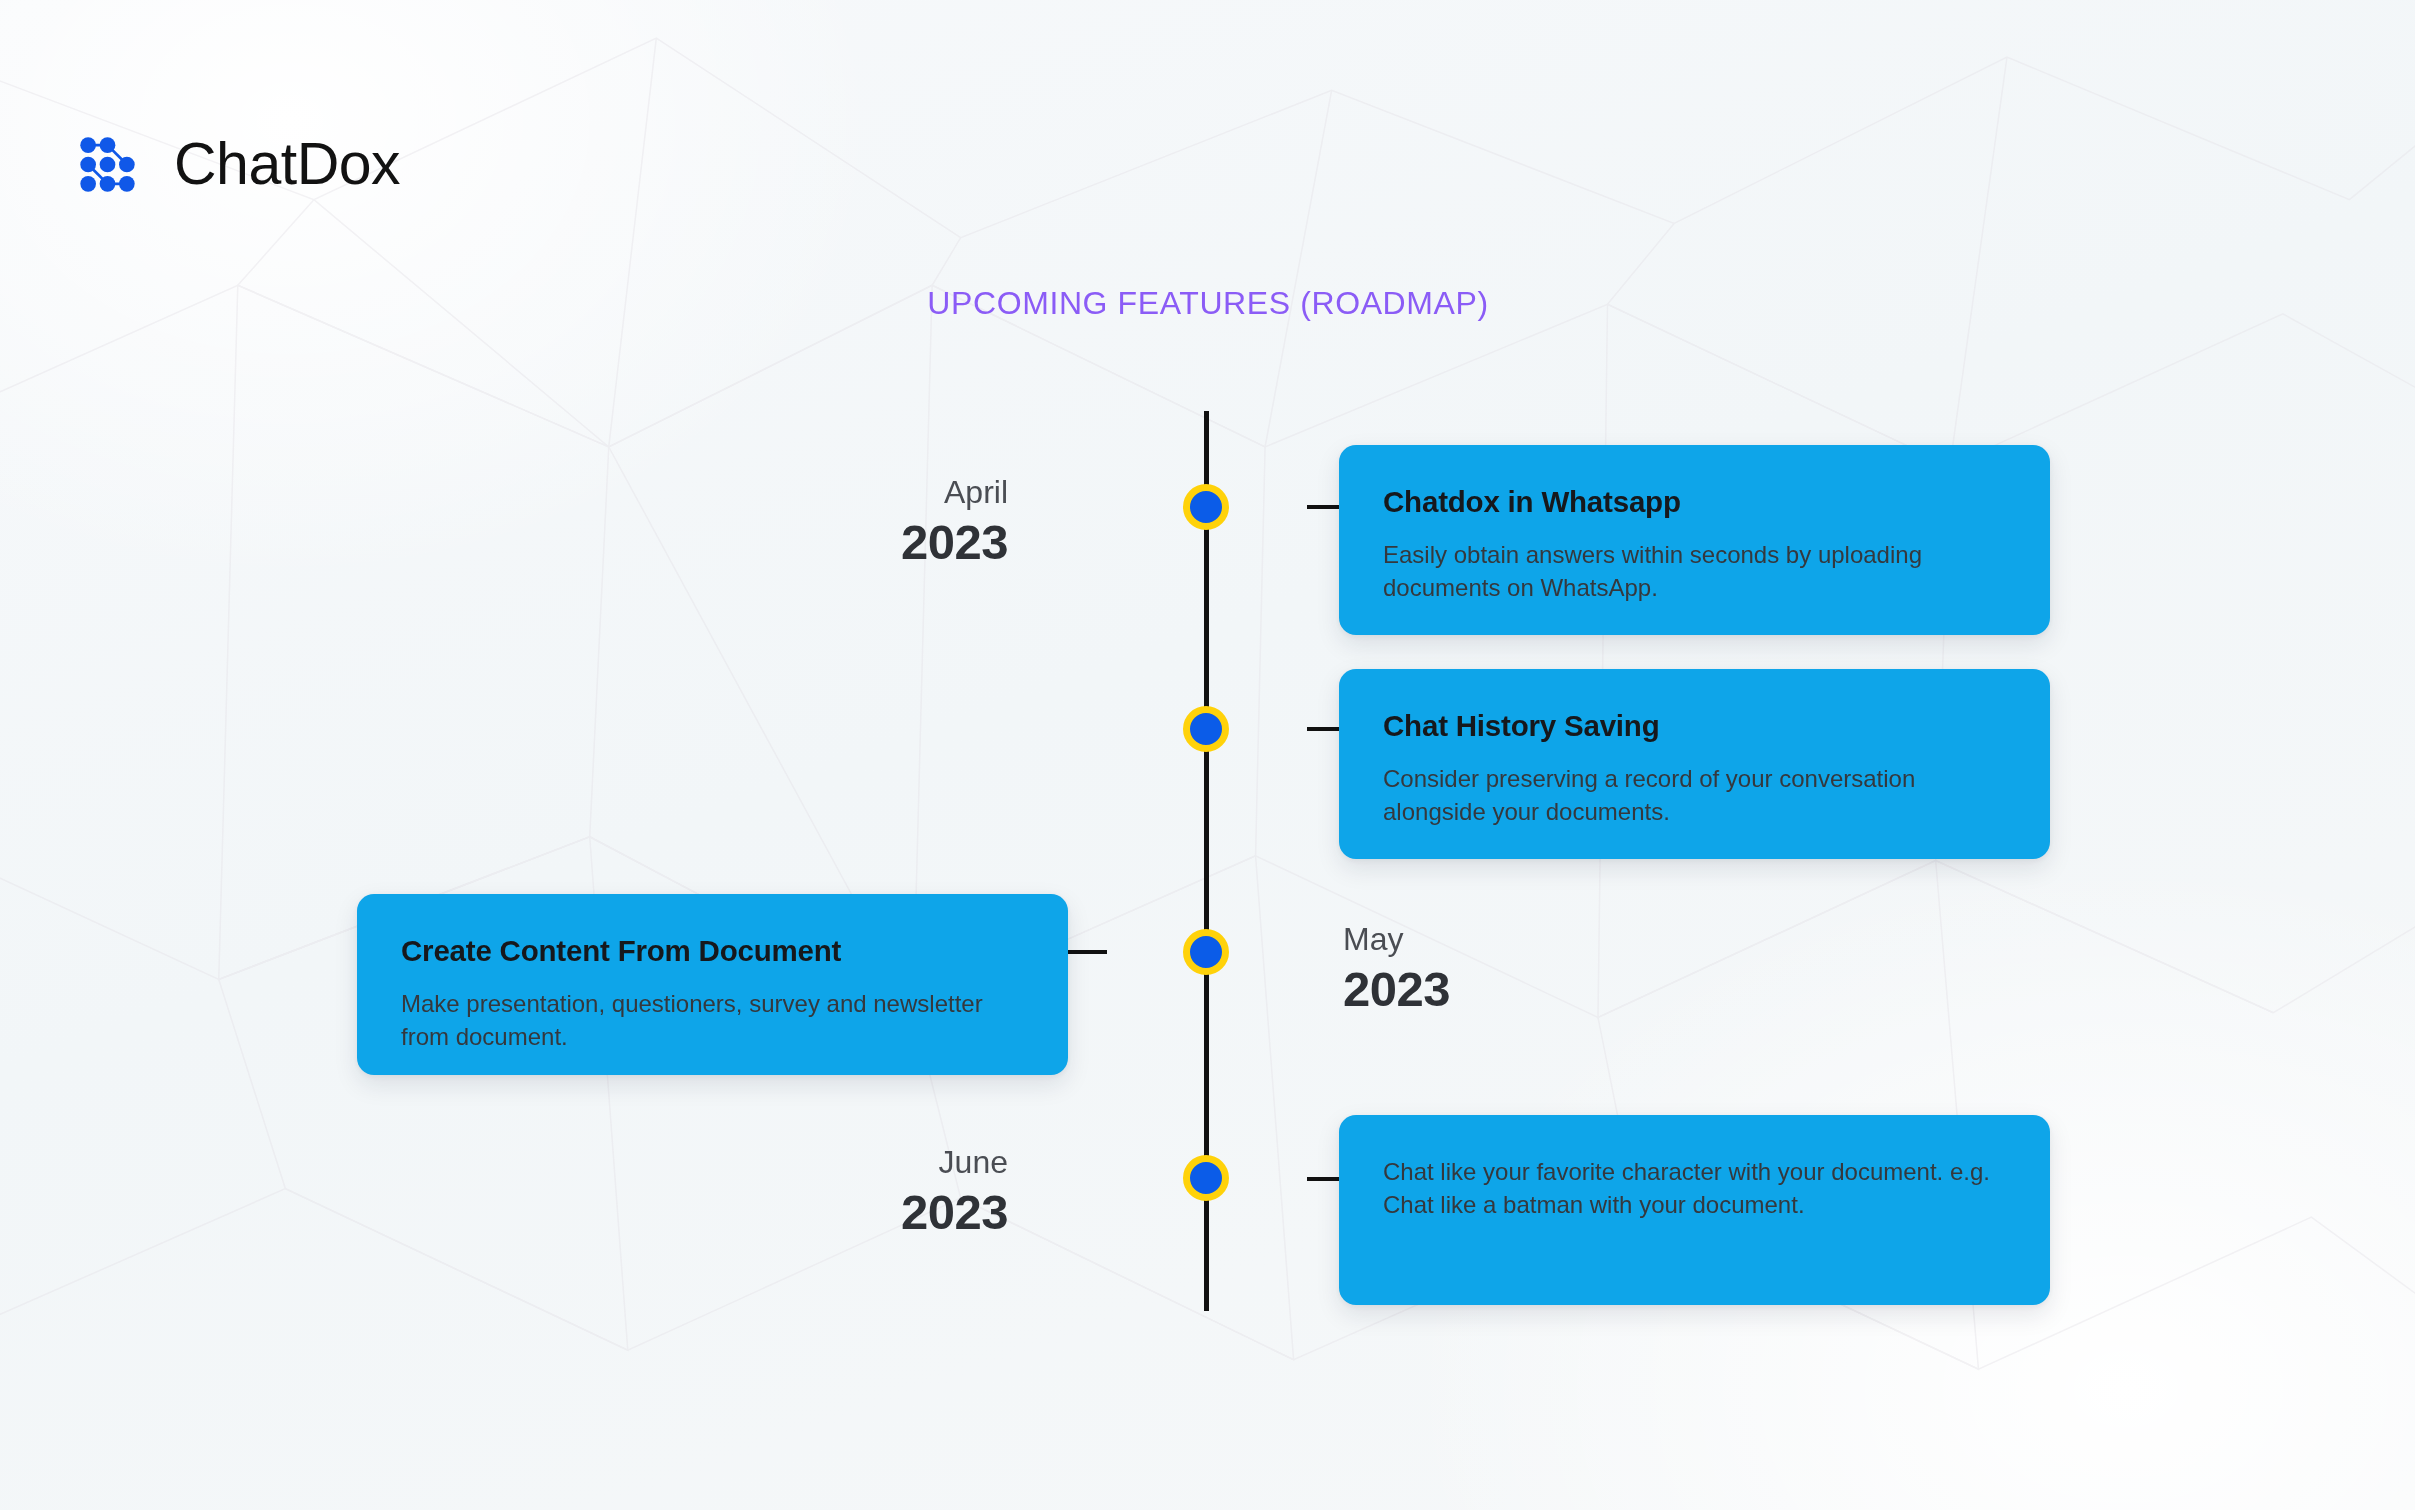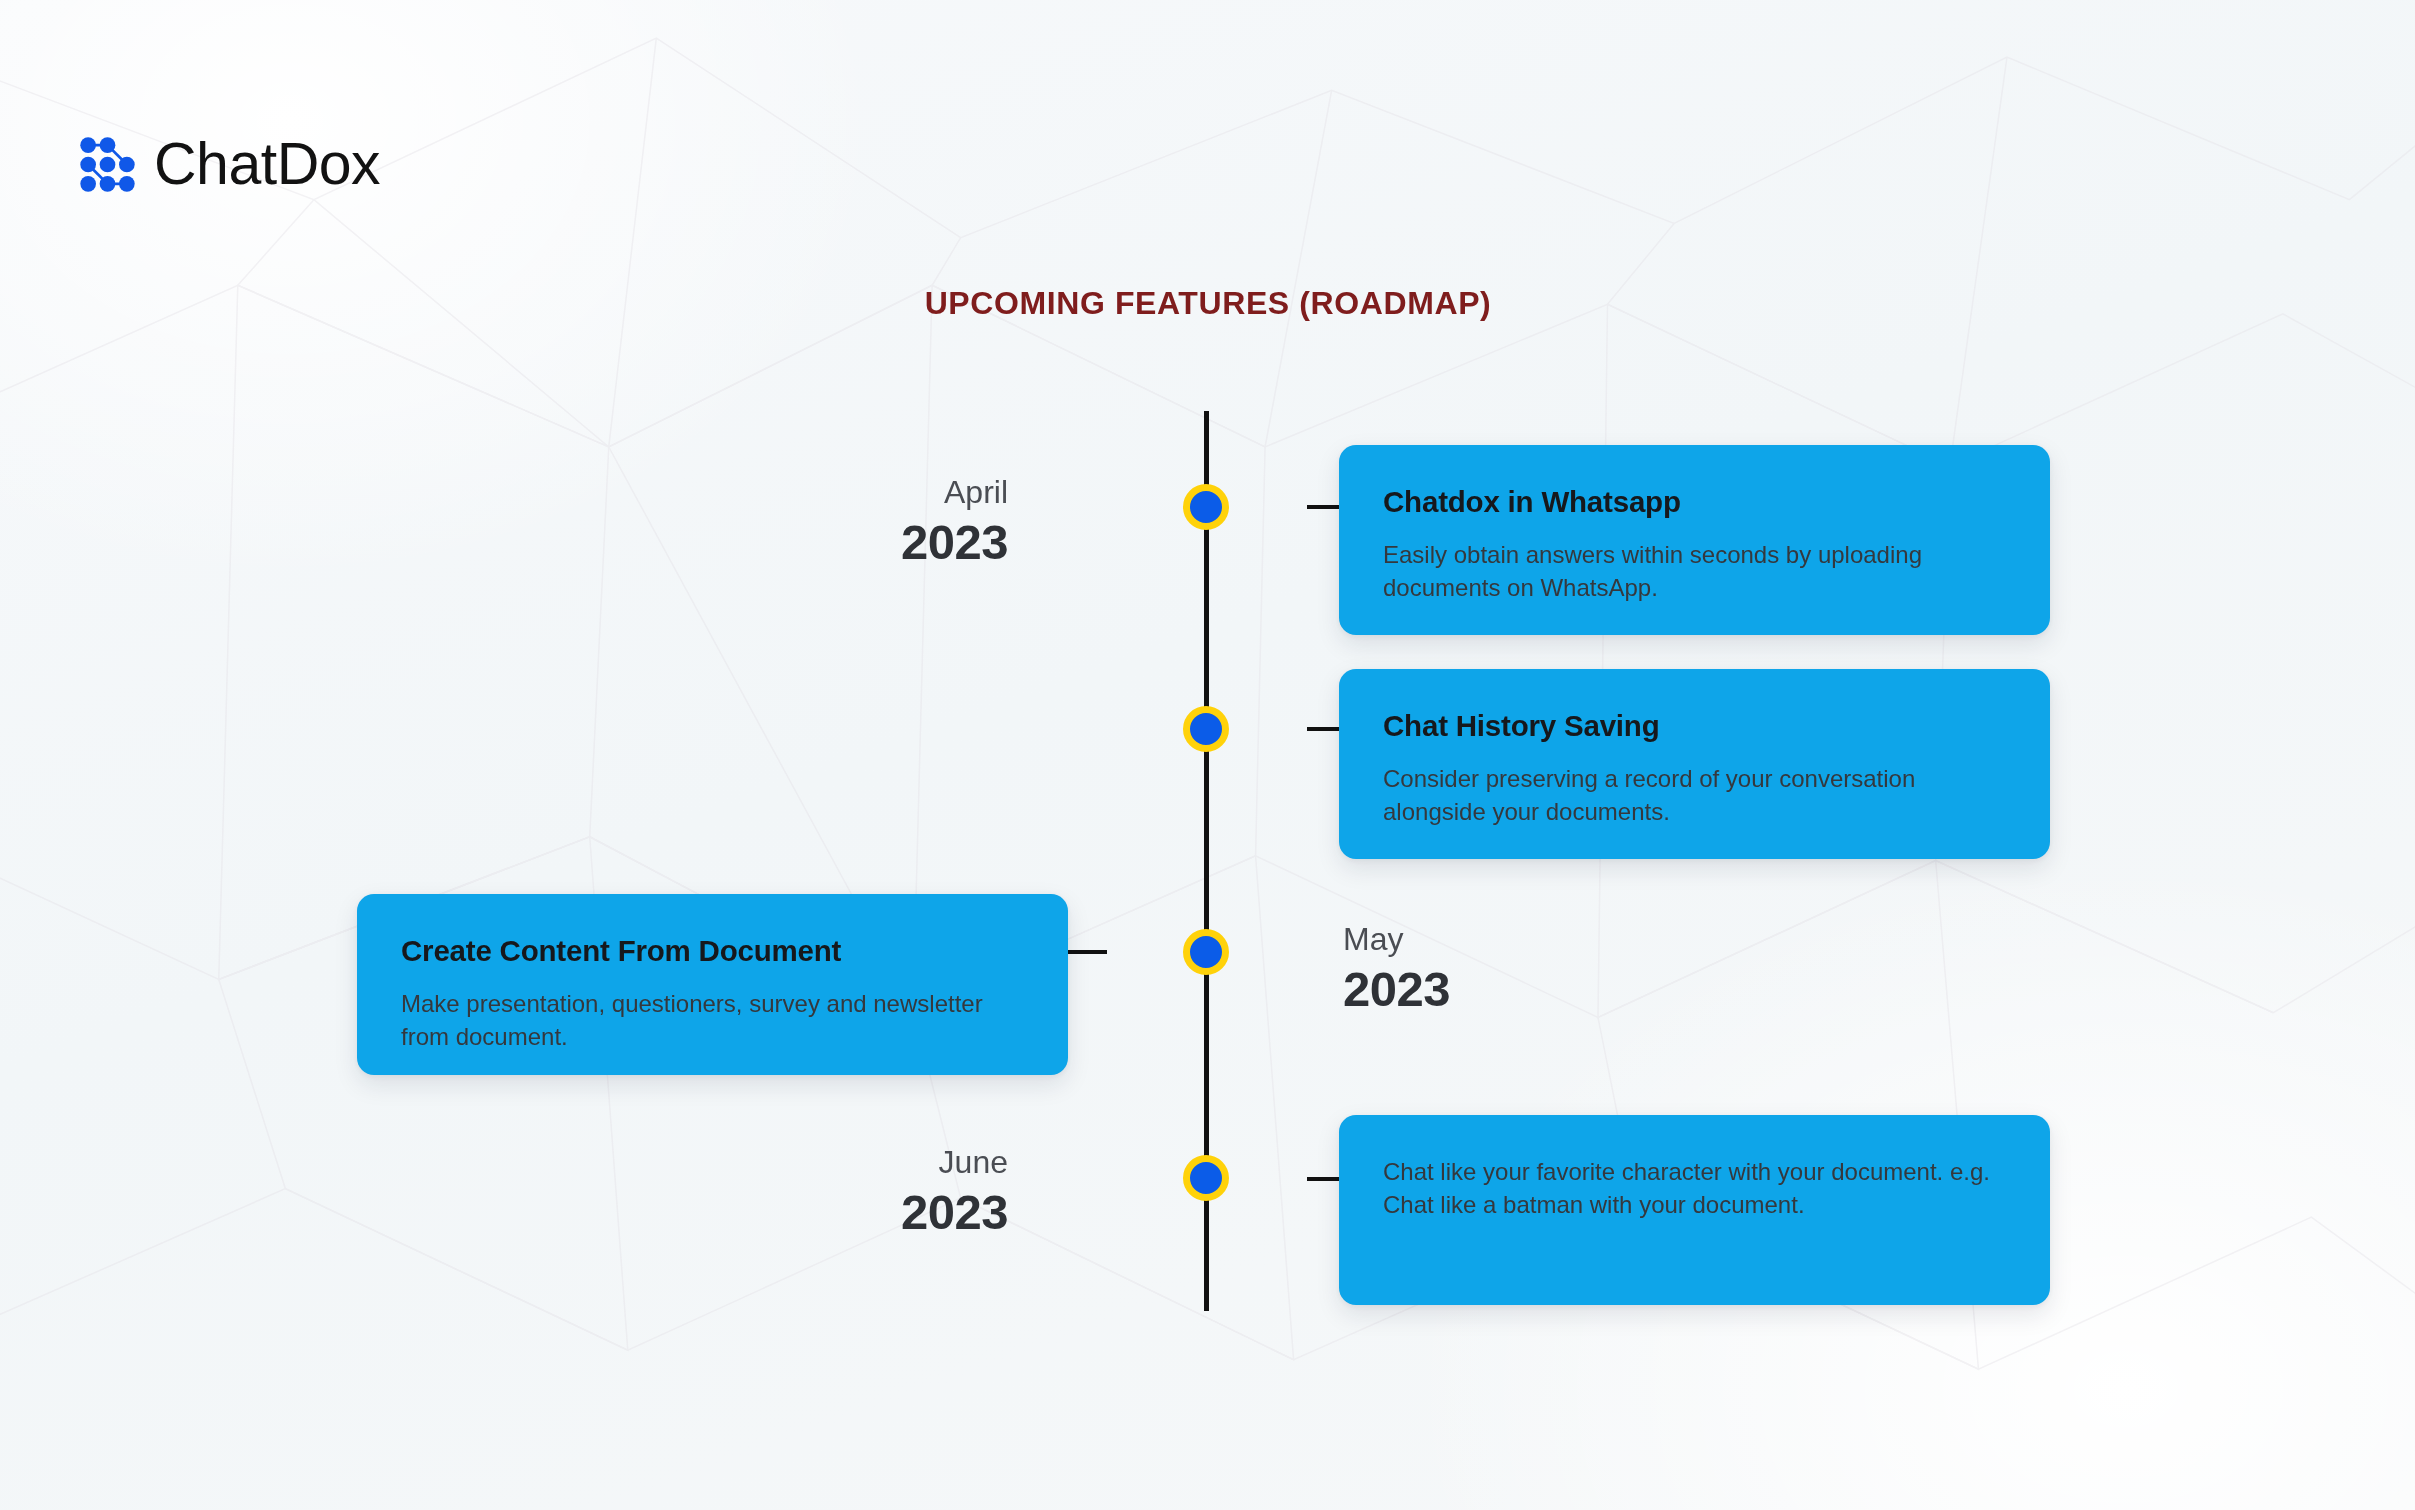--- a/index.html
+++ b/index.html
@@ -23,41 +23,41 @@
   #bg-pattern{
     position:absolute;inset:0;
     width:2416px;height:1510px;
     pointer-events:none;
     opacity:.55;
   }
 
   
   #logo{
     position:absolute;left:78px;top:135px;
-    display:flex;align-items:flex-start;gap:17px;
+    display:flex;align-items:flex-start;gap:37px;
   }
   #logo-mark{width:59px;height:59px;display:block;}
   #logo-text{
     font-size:59px;
     font-weight:400;
     letter-spacing:-0.5px;
     color:#121212;
     line-height:1;
     white-space:nowrap;
   }
 
   
   #section-title{
     position:absolute;
     left:0;right:0;top:285px;
     text-align:center;
-    color:#7f1d1d;
+    color:#8b5cf6;
     font-size:32px;
     letter-spacing:0.6px;
-    font-weight:700;
+    font-weight:400;
     white-space:nowrap;
   }
 
   
   #timeline-axis{
     position:absolute;
     left:1204px;top:411px;
     width:4.8px;height:900px;
     background:#111111;
   }

